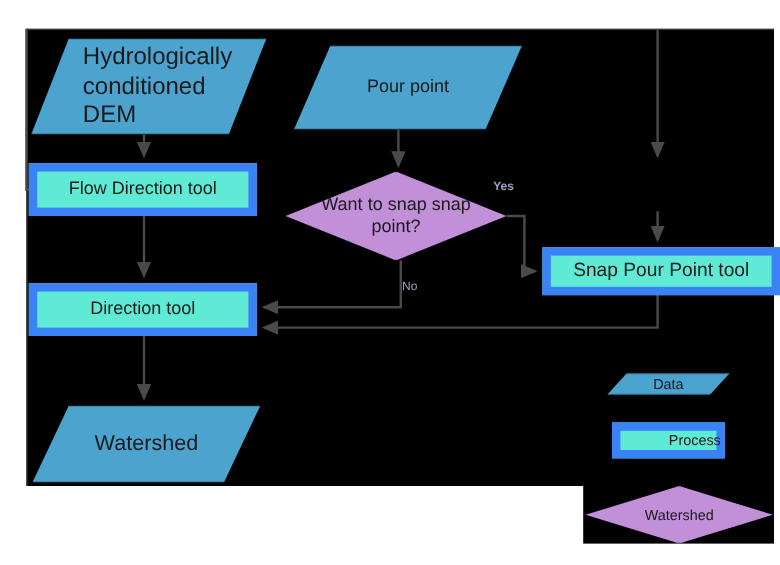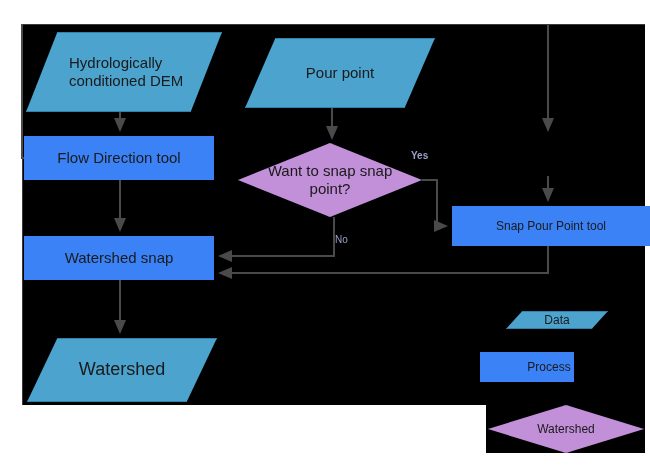--- a/index.html
+++ b/index.html
@@ -65,34 +65,34 @@
     display: block;
   }
 
   .shape-data {
     background: #4ba3ce;
     border: 1px solid #2e82ab;
     -webkit-clip-path: polygon(16% 0%, 100% 0%, 84% 100%, 0% 100%);
     clip-path: polygon(16% 0%, 100% 0%, 84% 100%, 0% 100%);
   }
   .shape-process {
-    background: #3b82f6;
+    background: #5eead4;
     border: 7px solid #3b82f6;
   }
   .shape-decision {
     background: #c28fd9;
     border: 1px solid #9a68b4;
     -webkit-clip-path: polygon(50% 0%, 100% 50%, 50% 100%, 0% 50%);
     clip-path: polygon(50% 0%, 100% 50%, 50% 100%, 0% 50%);
   }
 
   
   #node-dem {
     left: 26px; top: 32px; width: 196px; height: 80px;
-    font-size: 15px; padding-left: 42px; padding-right: 16px;
+    font-size: 20px; padding-left: 42px; padding-right: 16px;
   }
   #node-pour-point {
     left: 245px; top: 38px; width: 190px; height: 70px;
     font-size: 15px; padding-left: 30px; padding-right: 30px;
     text-align: center;
   }
   #node-flow-direction {
     left: 24px; top: 136px; width: 190px; height: 44px;
     font-size: 15px; justify-content: center; text-align: center;
   }
@@ -108,21 +108,21 @@
     left: 238px; top: 143px; width: 184px; height: 74px;
     font-size: 15px; justify-content: center; text-align: center;
     padding-left: 24px; padding-right: 24px;
   }
   #node-flow-accum {
     left: 452px; top: 136px; width: 198px; height: 40px;
     font-size: 15px; justify-content: center; text-align: center;
   }
   #node-snap-pour {
     left: 452px; top: 206px; width: 198px; height: 40px;
-    font-size: 12px; justify-content: flex-start; text-align: center;
+    font-size: 16px; justify-content: flex-start; text-align: center;
   }
 
   
   .branch-label {
     position: absolute;
     font-size: 10px;
     color: #9aa0c8;
     letter-spacing: 0px;
     white-space: nowrap;
   }
@@ -136,21 +136,21 @@
     display: flex;
     align-items: center;
     justify-content: center;
     color: #1a1a1a;
     font-size: 12px;
   }
   #legend-data {
     left: 506px; top: 311px; width: 102px; height: 18px;
   }
   #legend-process {
-    left: 480px; top: 352px; width: 94px; height: 30px; padding-left: 44px;
+    left: 510px; top: 352px; width: 94px; height: 30px; padding-left: 44px;
   }
   #legend-decision {
     left: 488px; top: 405px; width: 156px; height: 48px;
   }
 </style>
 </head>
 <body>
 
 <div id="canvas">
 
@@ -200,21 +200,21 @@
   <div class="node shape-decision" id="node-decision">
     <span class="txt">Want to snap snap point?</span>
   </div>
 
 
   <div class="node shape-process" id="node-snap-pour">
     <span class="txt">Snap Pour Point tool</span>
   </div>
 
   <div class="node shape-process" id="node-watershed-tool">
-    <span class="txt">Watershed snap</span>
+    <span class="txt">Direction tool</span>
   </div>
 
   <div class="node shape-data" id="node-watershed">
     <span class="txt">Watershed</span>
   </div>
 
   <div class="branch-label" id="label-yes">Yes</div>
   <div class="branch-label" id="label-no">No</div>
 
   <div class="legend-item shape-data" id="legend-data">

